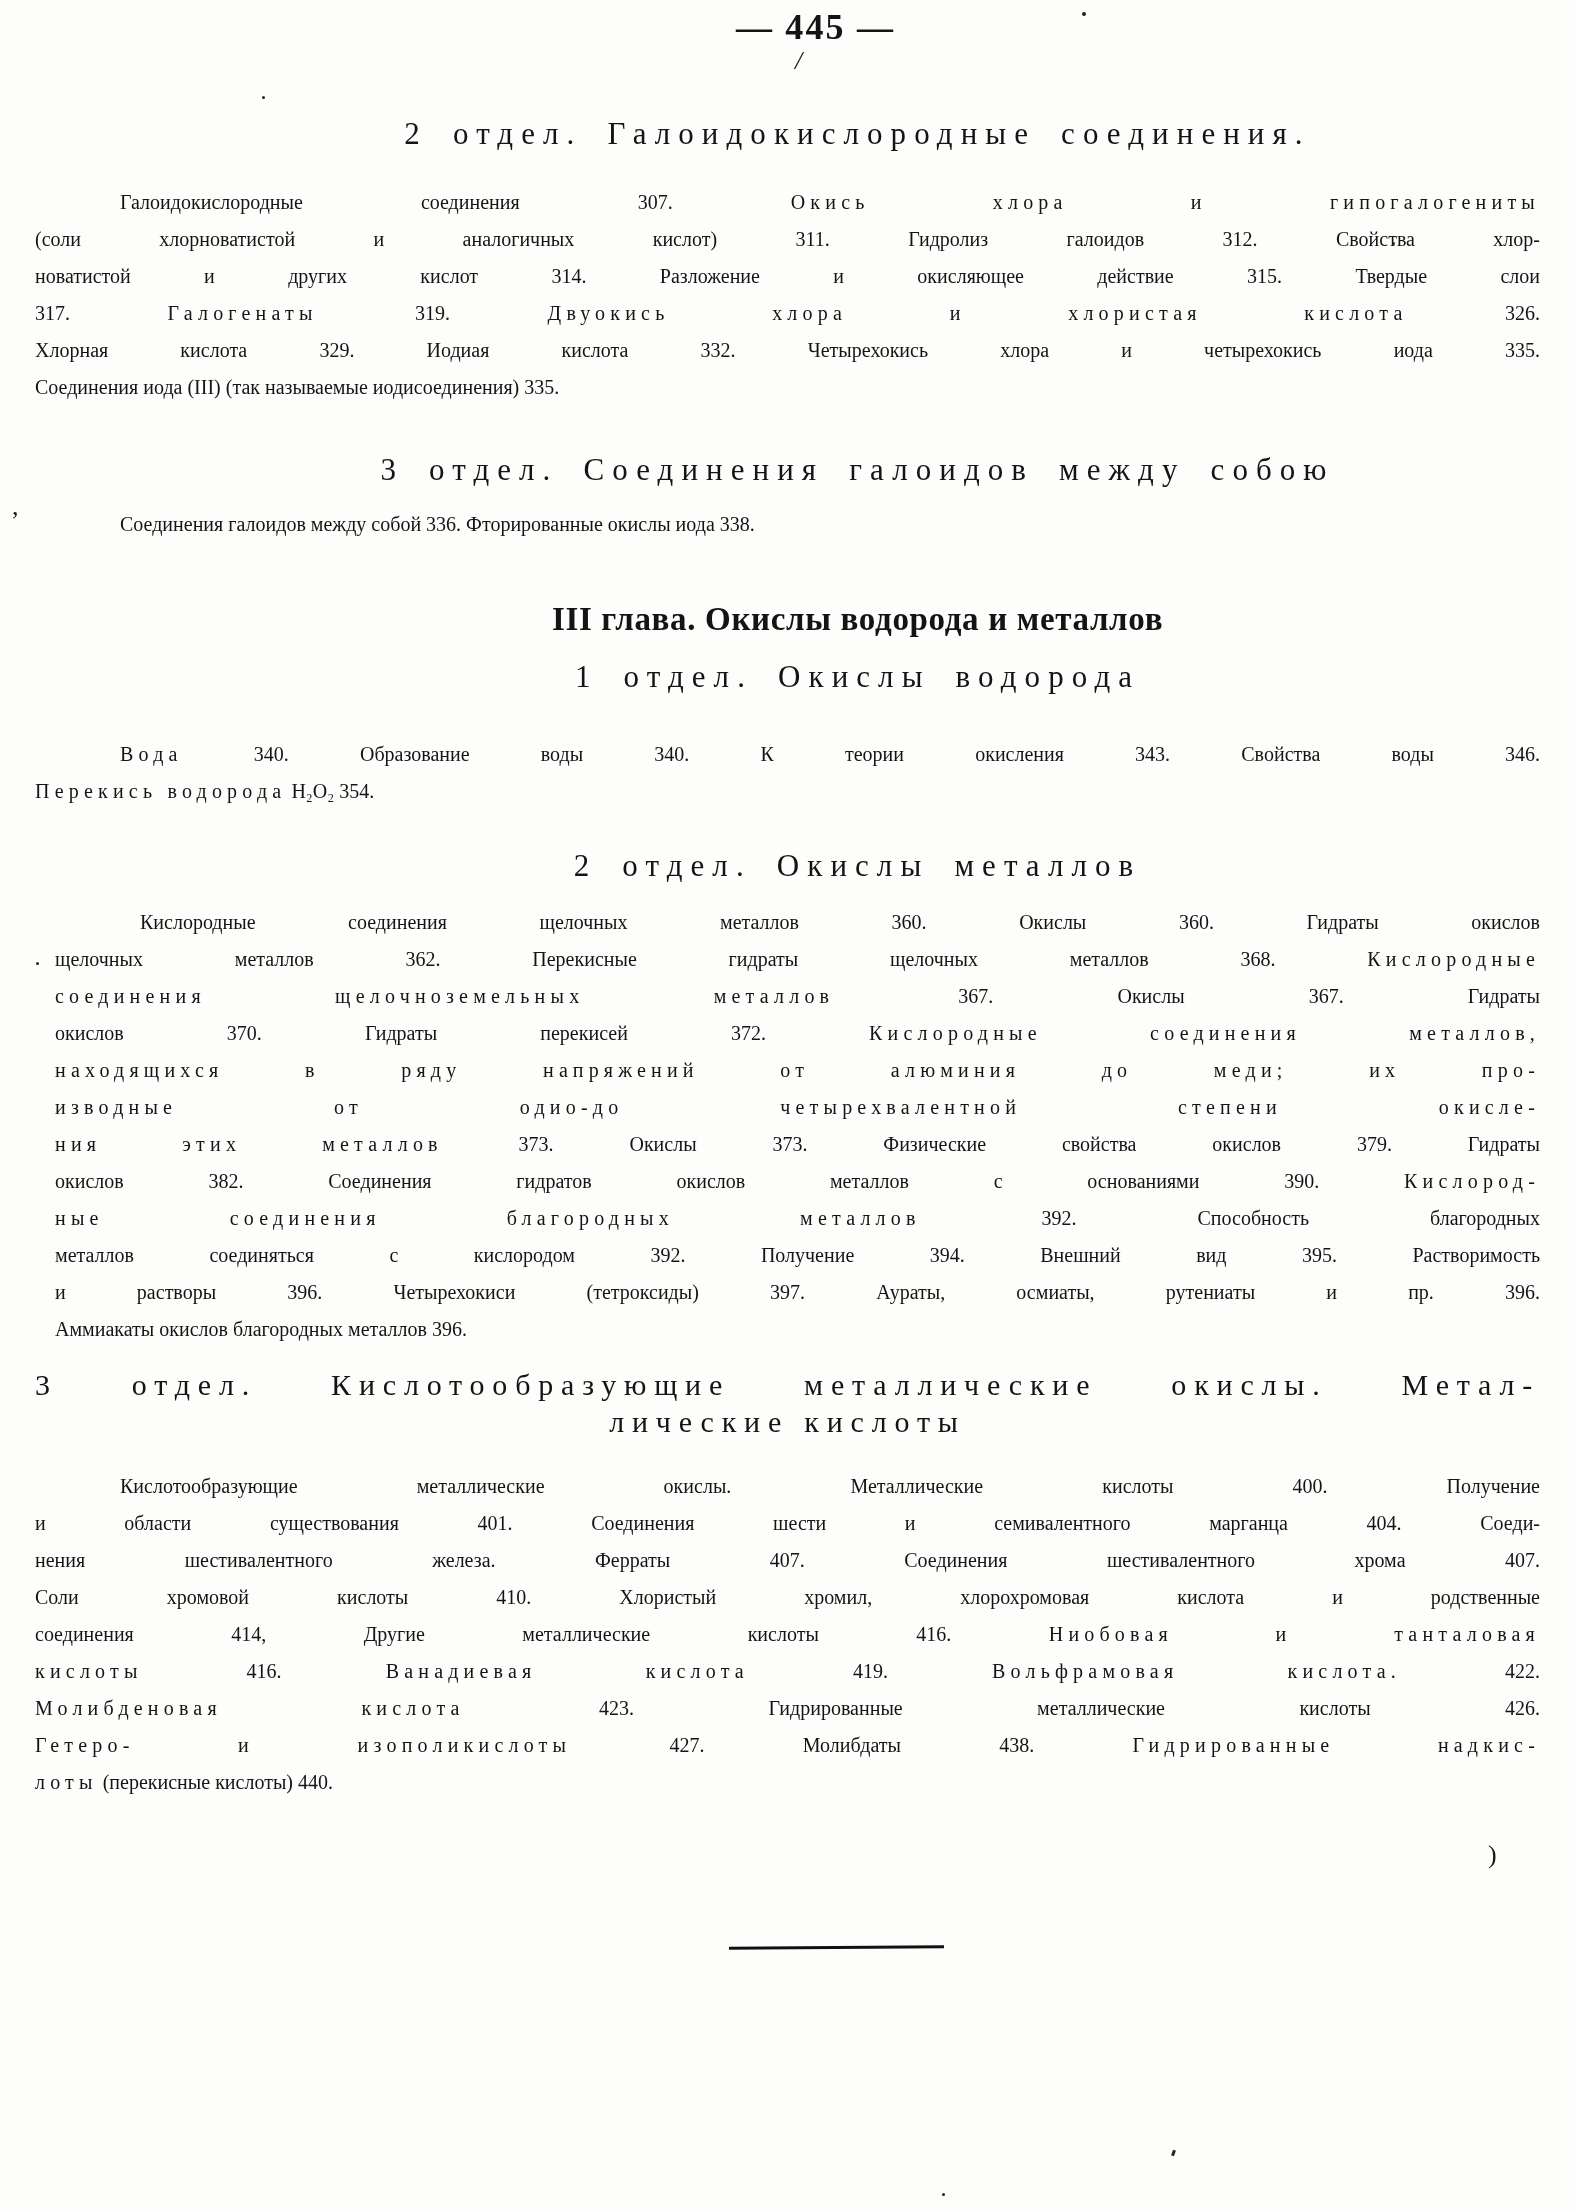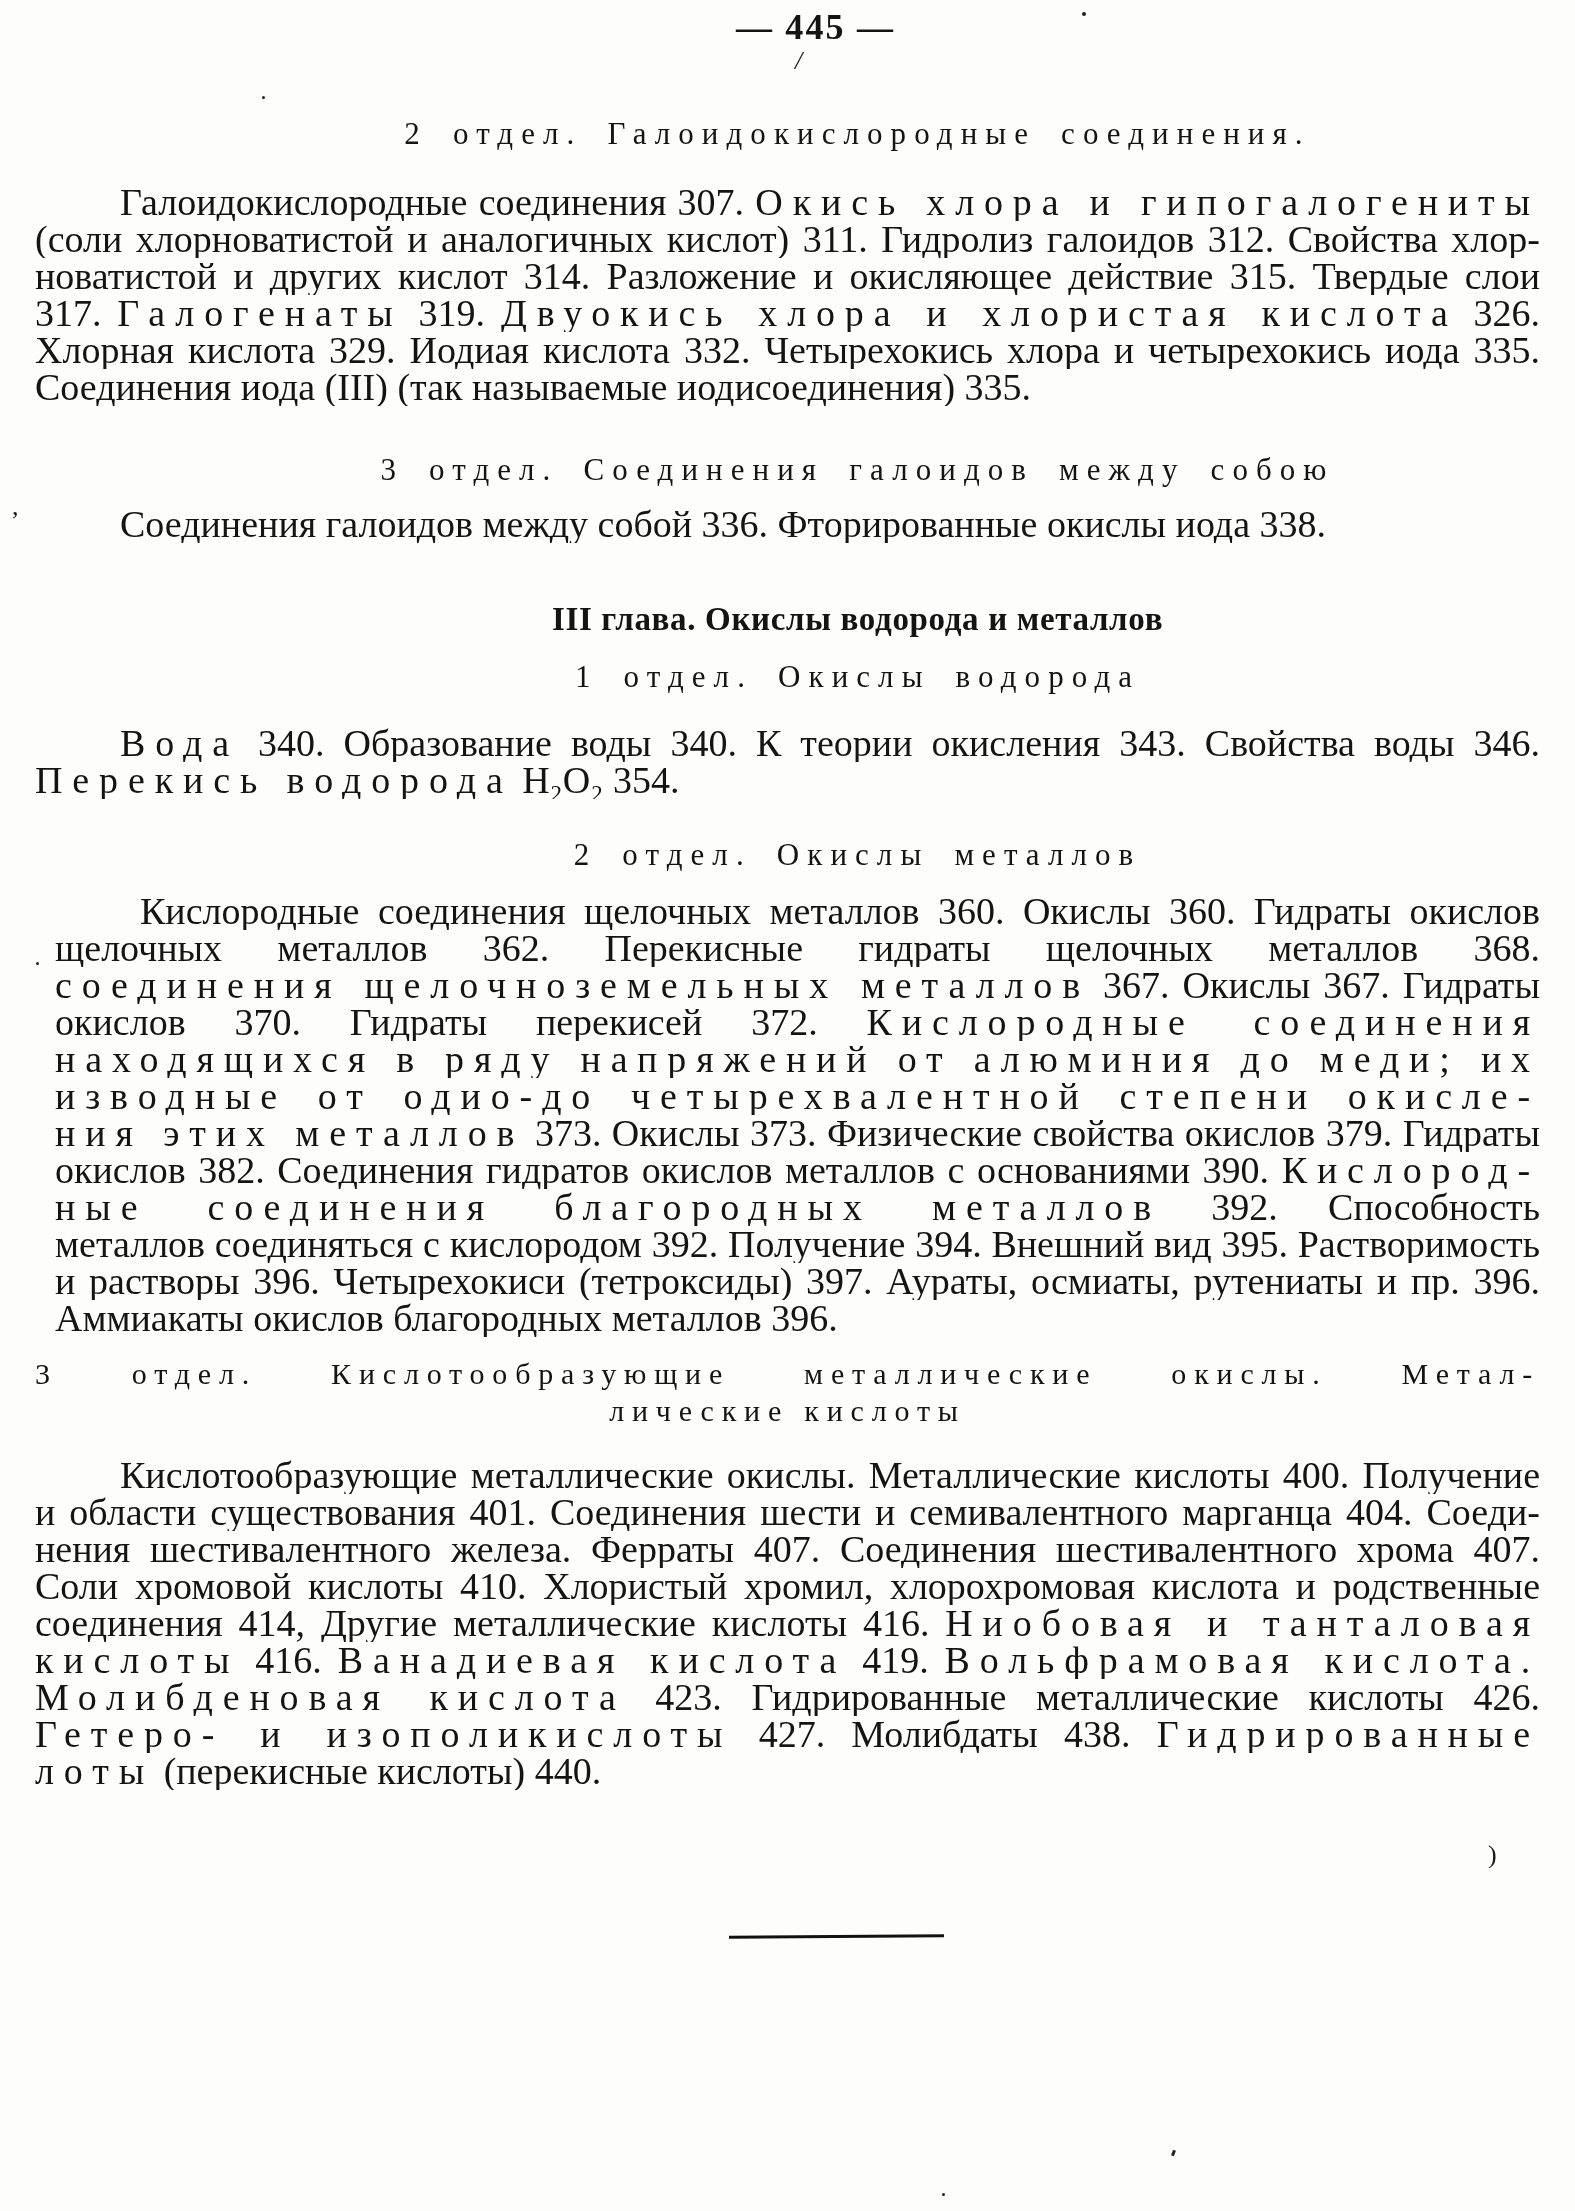--- a/index.html
+++ b/index.html
@@ -20,21 +20,21 @@
     transform:translateX(28px);
   }
   .heading{
     font-size:31px;line-height:40px;height:40px;
     text-align:center;
     transform:translateX(70px);
     white-space:nowrap;
   }
   .hsp{letter-spacing:0.26em;word-spacing:0.30em;}
   .hbold{font-weight:bold;font-size:33px;letter-spacing:0.02em;}
-  .para{font-size:38px;}
+  .para{font-size:20px;}
   .ln{line-height:37px;height:37px;overflow:hidden;}
   .jst{text-align:justify;text-align-last:justify;}
   .lft{text-align:right;text-align-last:left;}
   .ctr{text-align:center;text-align-last:center;}
   .ind{text-indent:85px;}
   .sp{letter-spacing:0.26em;}
   .hblock{font-size:30px;}
   .rule{
     height:3px;width:215px;background:#111;
     margin-top:145px;margin-left:694px;
@@ -42,21 +42,21 @@
   }
   .ink{position:absolute;font-size:26px;color:#1a1a1a;}
   .speck{position:absolute;background:#222;border-radius:50%;}
   
   #h1{margin-top:66px;}
   #paraA{margin-top:30px;}
   #h2{margin-top:44px;}
   #paraB{margin-top:16px;}
   #h3{margin-top:56px;}
   #h4{margin-top:18px;}
-  #paraC{margin-top:28px;}
+  #paraC{margin-top:39px;}
   #h5{margin-top:36px;}
   #paraD{margin-top:18px;margin-left:20px;}
   #h6blk{margin-top:18px;}
   #paraF{margin-top:28px;}
 </style>
 </head>
 <body>
 
 <div class="page">
 

